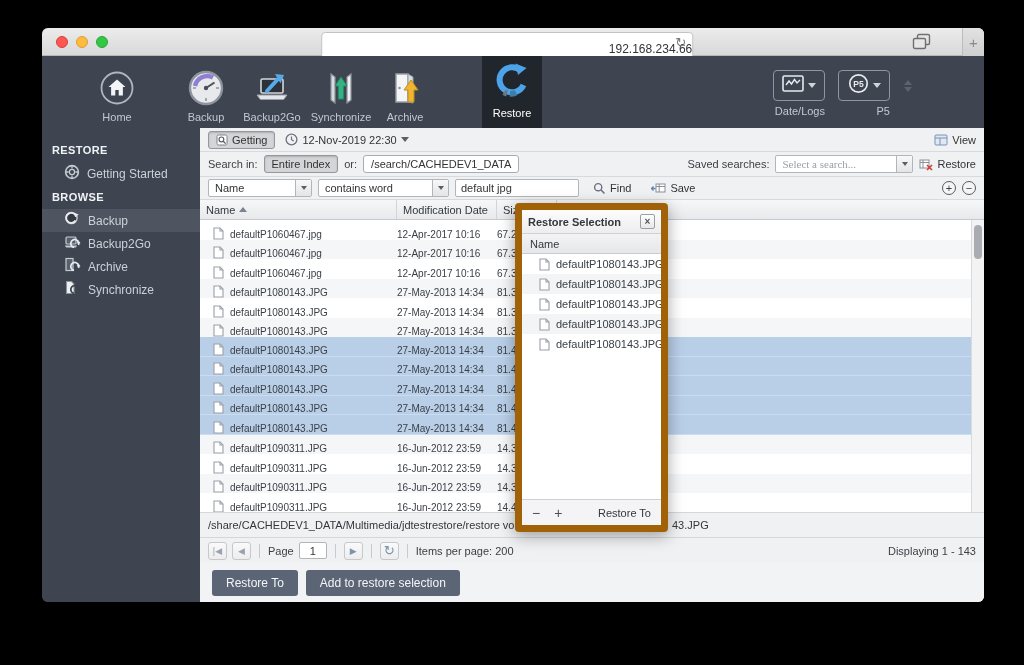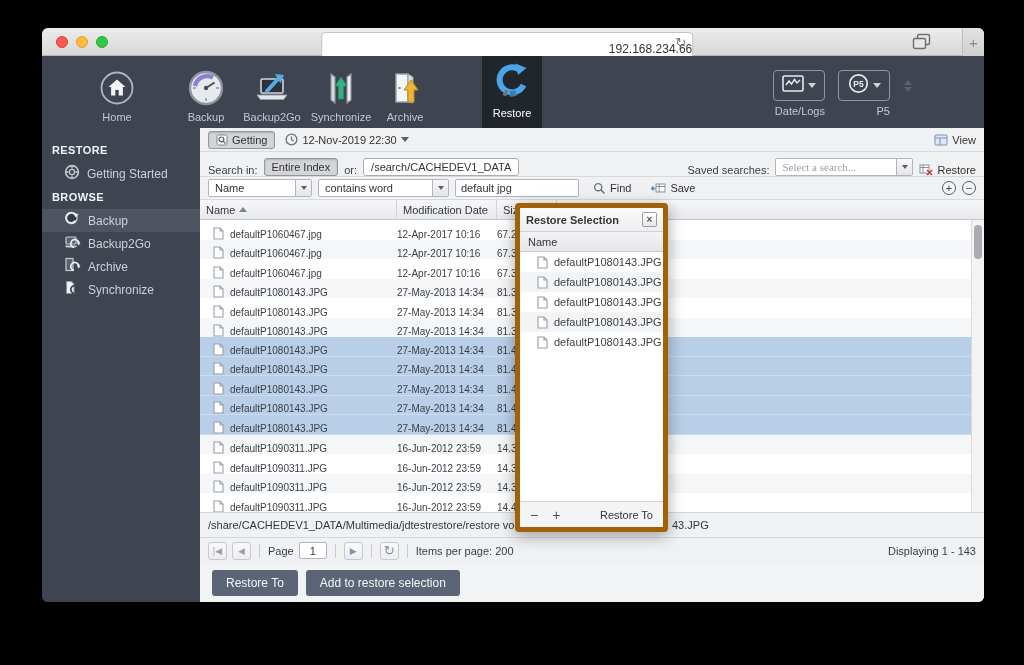--- a/index.html
+++ b/index.html
@@ -43,21 +43,21 @@
   
   .bodywrap{position:absolute;top:100px;left:0;right:0;bottom:0;display:flex;}
   .sidebar{width:158px;background:#3e4551;flex:none;padding-top:10px;}
   .sb-head{font-size:11px;font-weight:bold;color:#f0f2f5;letter-spacing:.4px;padding:6px 10px;}
   .sb-item{display:flex;align-items:center;gap:7px;padding:4px 10px 4px 22px;font-size:12px;
     color:#ccd1d8;cursor:pointer;height:23px;}
   .sb-item.sel{background:rgba(255,255,255,.09);}
   
   .main{flex:1;background:#f0f1f3;display:flex;flex-direction:column;position:relative;}
   .row1{height:24px;border-bottom:1px solid #d8dadd;display:flex;align-items:center;padding:0 8px;gap:10px;}
-  .row2{height:25px;border-bottom:1px solid #d8dadd;display:flex;align-items:flex-end;padding:0 8px;gap:6px;}
+  .row2{height:25px;border-bottom:1px solid #d8dadd;display:flex;align-items:center;padding:0 8px;gap:6px;}
   .row3{height:23px;border-bottom:1px solid #d8dadd;display:flex;align-items:center;padding:0 8px;gap:6px;}
   .lbl{font-size:11px;color:#3a3f45;}
   .btn{display:inline-flex;align-items:center;gap:4px;height:18px;padding:0 7px;font-size:11px;color:#333;
     background:linear-gradient(#fdfdfd,#e9e9eb);border:1px solid #a9adb3;border-radius:3px;cursor:pointer;}
   .btn.pressed{background:#d4d5d8;border-color:#94979c;box-shadow:inset 0 1px 2px rgba(0,0,0,.18);}
   .btn.white{background:#fff;}
   .combo{display:inline-flex;align-items:center;height:18px;background:#fff;border:1px solid #b2b5ba;
     border-radius:2px;font-size:11px;color:#333;cursor:pointer;}
   .combo .cval{padding:0 6px;flex:1;white-space:nowrap;overflow:hidden;}
   .combo .cval.ph{color:#9aa0a8;font-family:Liberation Serif, serif;}
@@ -100,21 +100,21 @@
   .pgbtn.blue{color:#7e93ad;}
   .pgsep{width:1px;height:14px;background:#c8cacd;margin:0 3px;}
   .pginput{width:28px;height:17px;border:1px solid #b2b5ba;border-radius:2px;text-align:center;
     font-size:11px;font-family:inherit;color:#333;}
   
   .actionbar{flex:1;background:#f2f3f5;display:flex;align-items:flex-start;padding:7px 0 0 12px;gap:8px;}
   .slate-btn{background:#5c6575;color:#f3f5f8;font-size:12px;border:none;border-radius:3px;
     padding:6px 14px;cursor:pointer;font-family:inherit;}
   
   .popup{position:absolute;left:515px;top:203px;width:153px;height:329px;background:#fff;
-    border:5px solid #a16207;border-radius:4px;box-shadow:0 4px 16px rgba(0,0,0,.35);
+    border:7px solid #a16207;border-radius:4px;box-shadow:0 4px 16px rgba(0,0,0,.35);
     display:flex;flex-direction:column;overflow:hidden;z-index:40;}
   .pop-title{height:24px;background:linear-gradient(#fcfcfc,#ededef);border-bottom:1px solid #cfd1d5;
     display:flex;align-items:center;padding:0 6px;font-size:11px;font-weight:bold;color:#33373d;cursor:move;}
   .pop-x{margin-left:auto;width:15px;height:15px;border:1px solid #9b9ea4;border-radius:2px;
     background:linear-gradient(#fff,#e8e8ea);font-size:10px;line-height:13px;text-align:center;color:#555;cursor:pointer;}
   .pop-head{height:20px;background:linear-gradient(#f3f3f5,#e6e7ea);border-bottom:1px solid #c9cbce;
     font-size:11px;color:#33373d;display:flex;align-items:center;padding:0 8px;}
   .pop-body{flex:1;overflow:hidden;}
   .prow{height:20px;display:flex;align-items:center;font-size:11px;color:#3a3f45;background:#fff;}
   .prow:nth-child(even){background:#f3f4f6;}

